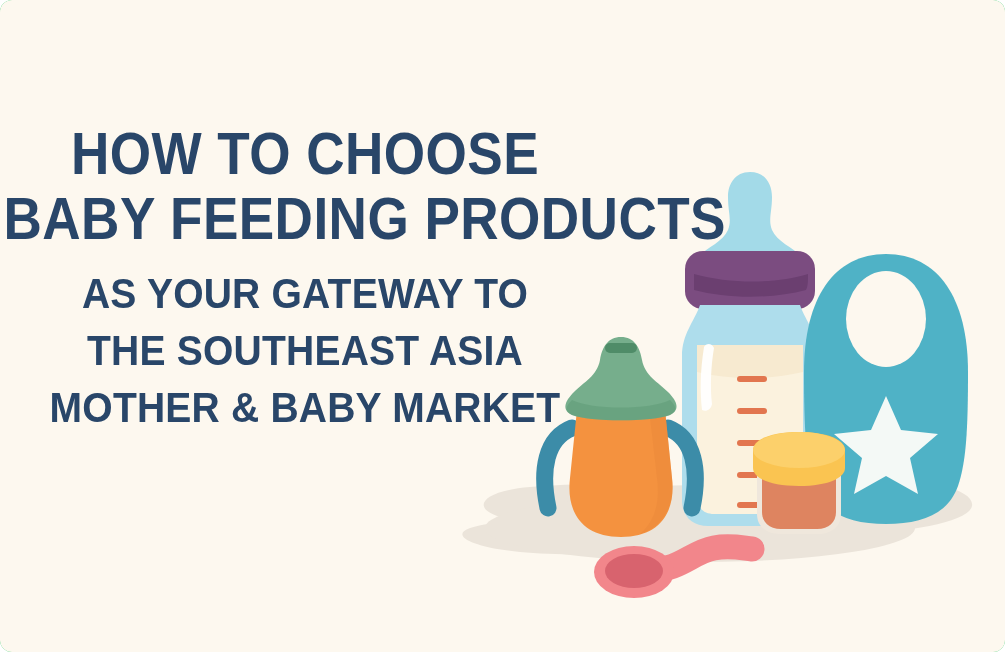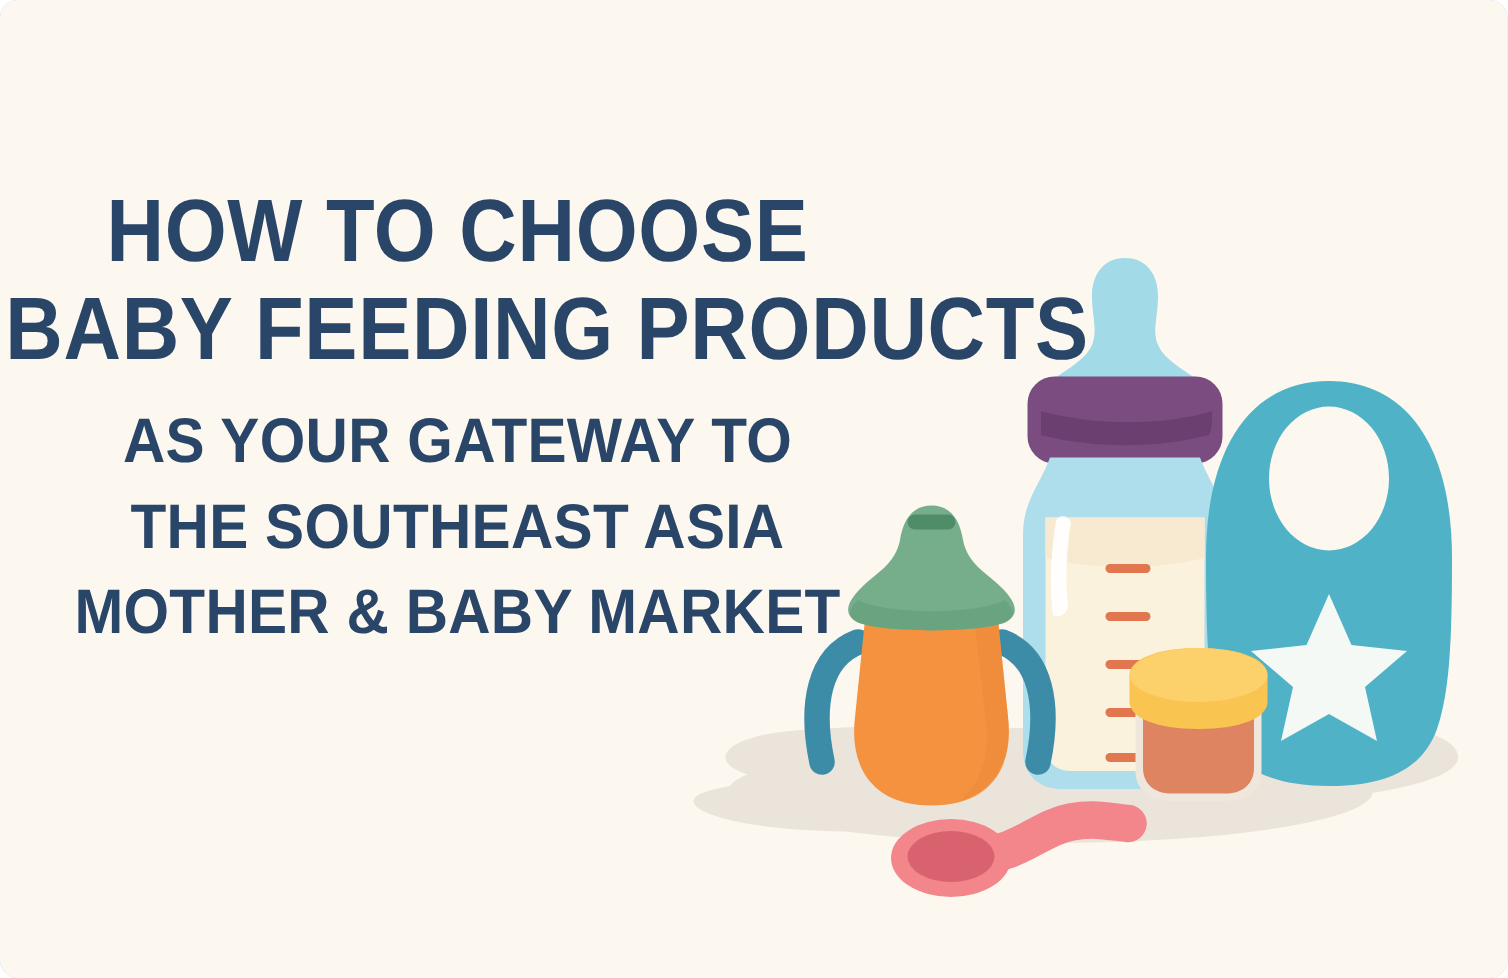--- a/index.html
+++ b/index.html
@@ -6,21 +6,21 @@
   html, body {
     margin: 0;
     padding: 0;
     background: #ffffff;
   }
   #banner {
     position: relative;
     width: 1005px;
     height: 652px;
     overflow: hidden;
-    background: #c4b5fd;
+    background: #22c55e;
     font-family: "Liberation Sans", "DejaVu Sans", sans-serif;
     border-radius: 12px;
   }
   #art {
     position: absolute;
     inset: 0;
     width: 1005px;
     height: 652px;
     display: block;
   }

